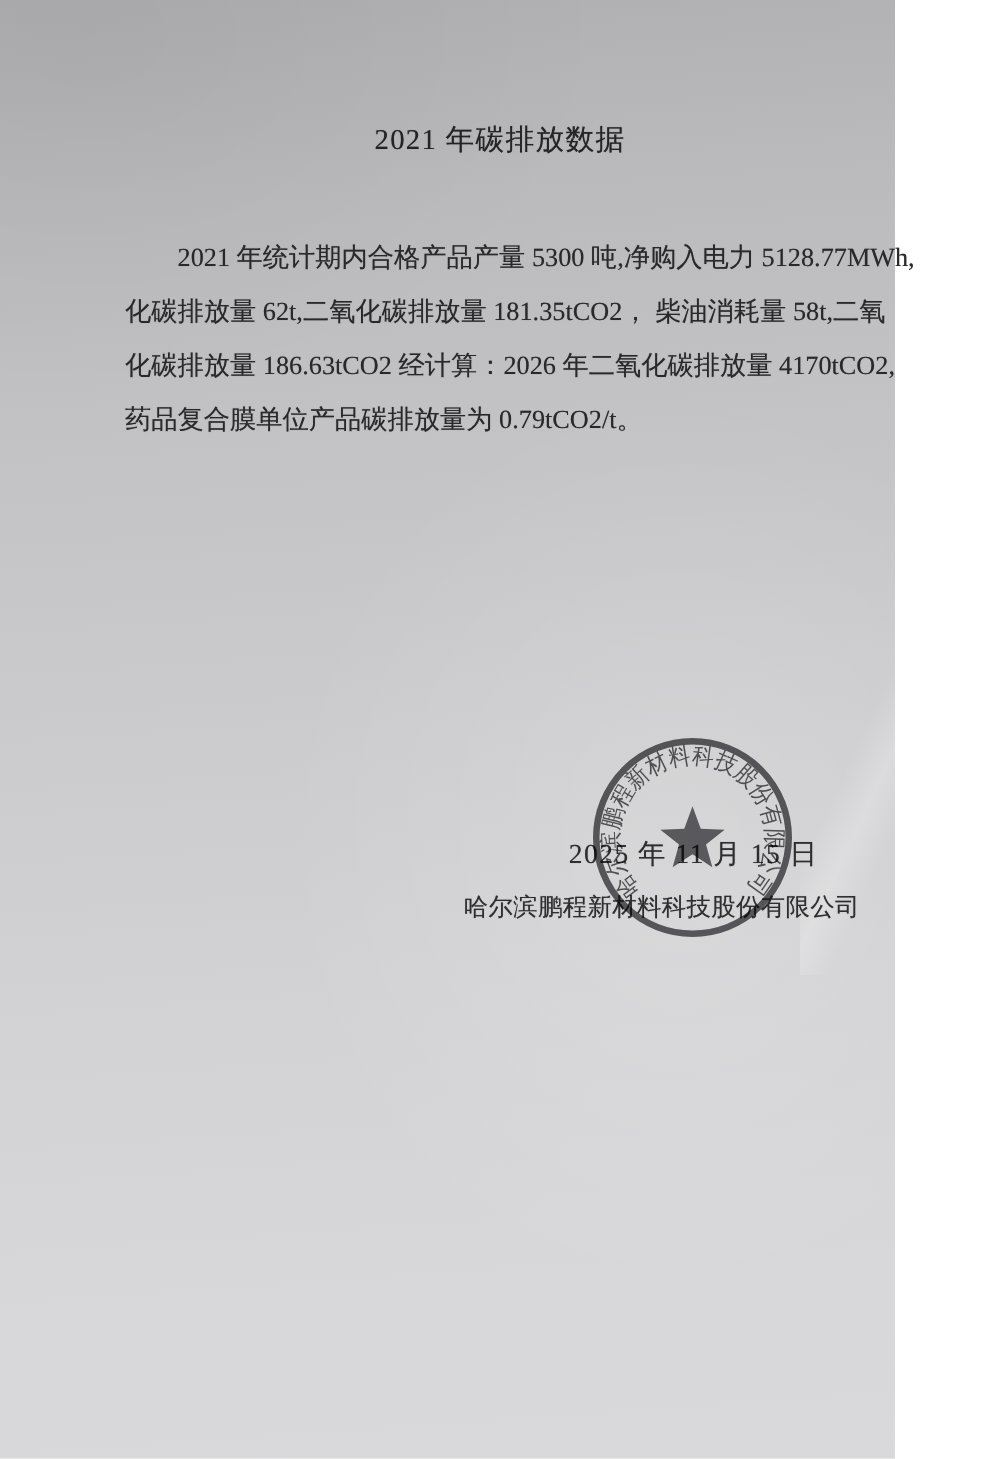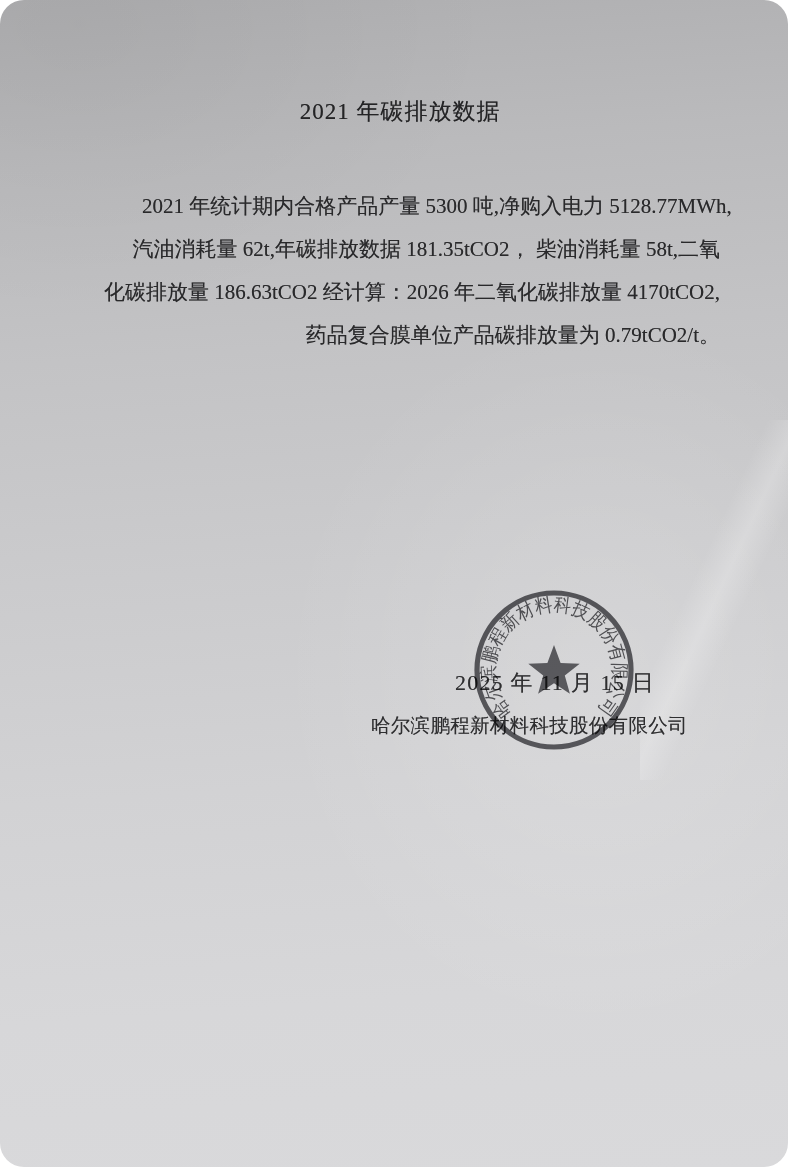--- a/index.html
+++ b/index.html
@@ -7,34 +7,33 @@
     padding: 0;
     width: 800px;
     height: 1167px;
     overflow: hidden;
     font-family: "Liberation Serif", "DejaVu Serif", serif;
   }
 
   
   .paper {
     position: relative;
-    width: 788px;
+    width: 716px;
     height: 1167px;
     background:
       radial-gradient(ellipse 460px 520px at 76% 58%, rgba(255,255,255,0.16), rgba(255,255,255,0) 70%),
       radial-gradient(ellipse 600px 420px at 10% 2%, rgba(0,0,0,0.045), rgba(0,0,0,0) 70%),
       linear-gradient(176deg,
         #afafb1 0%,
         #bababc 14%,
         #c3c3c5 30%,
         #cbcbcd 48%,
         #d2d2d4 66%,
         #d7d7d9 84%,
         #d9d9db 100%);
-    border-radius: 24px;
   }
   
   .paper::after {
     content: "";
     position: absolute;
     left: 640px; top: 420px;
     width: 150px; height: 360px;
     background: linear-gradient(115deg, rgba(255,255,255,0) 40%, rgba(255,255,255,0.22) 50%, rgba(255,255,255,0) 60%);
     pointer-events: none;
   }
@@ -53,21 +52,20 @@
   }
 
   
   .body-text {
     position: absolute;
     left: 100px; top: 185px;
     width: 620px;
     color: #29292b;
     font-size: 21px;
     text-shadow: 0 0 0.6px rgba(40,40,40,0.5);
-    text-align: right;
   }
   .body-text .line {
     line-height: 42.9px;
     white-space: nowrap;
   }
   .body-text .line.first {
     text-indent: 42px;
   }
 
   
@@ -106,21 +104,21 @@
 </style>
 </head>
 <body>
 
 <div class="paper">
 
   <div class="doc-title">2021 年碳排放数据</div>
 
   <div class="body-text">
     <div class="line first">2021 年统计期内合格产品产量 5300 吨,净购入电力 5128.77MWh,</div>
-    <div class="line">汽油消耗量 62t,年碳排放数据 181.35tCO2， 柴油消耗量 58t,二氧</div>
+    <div class="line">化碳排放量 62t,二氧化碳排放量 181.35tCO2， 柴油消耗量 58t,二氧</div>
     <div class="line">化碳排放量 186.63tCO2 经计算：2026 年二氧化碳排放量 4170tCO2,</div>
     <div class="line">药品复合膜单位产品碳排放量为 0.79tCO2/t。</div>
   </div>
 
   <div class="sign-date">2025 年 11 月 15 日</div>
 
   <div class="sign-company">哈尔滨鹏程新材料科技股份有限公司</div>
 
   <svg class="seal" viewBox="0 0 170 170">
 

